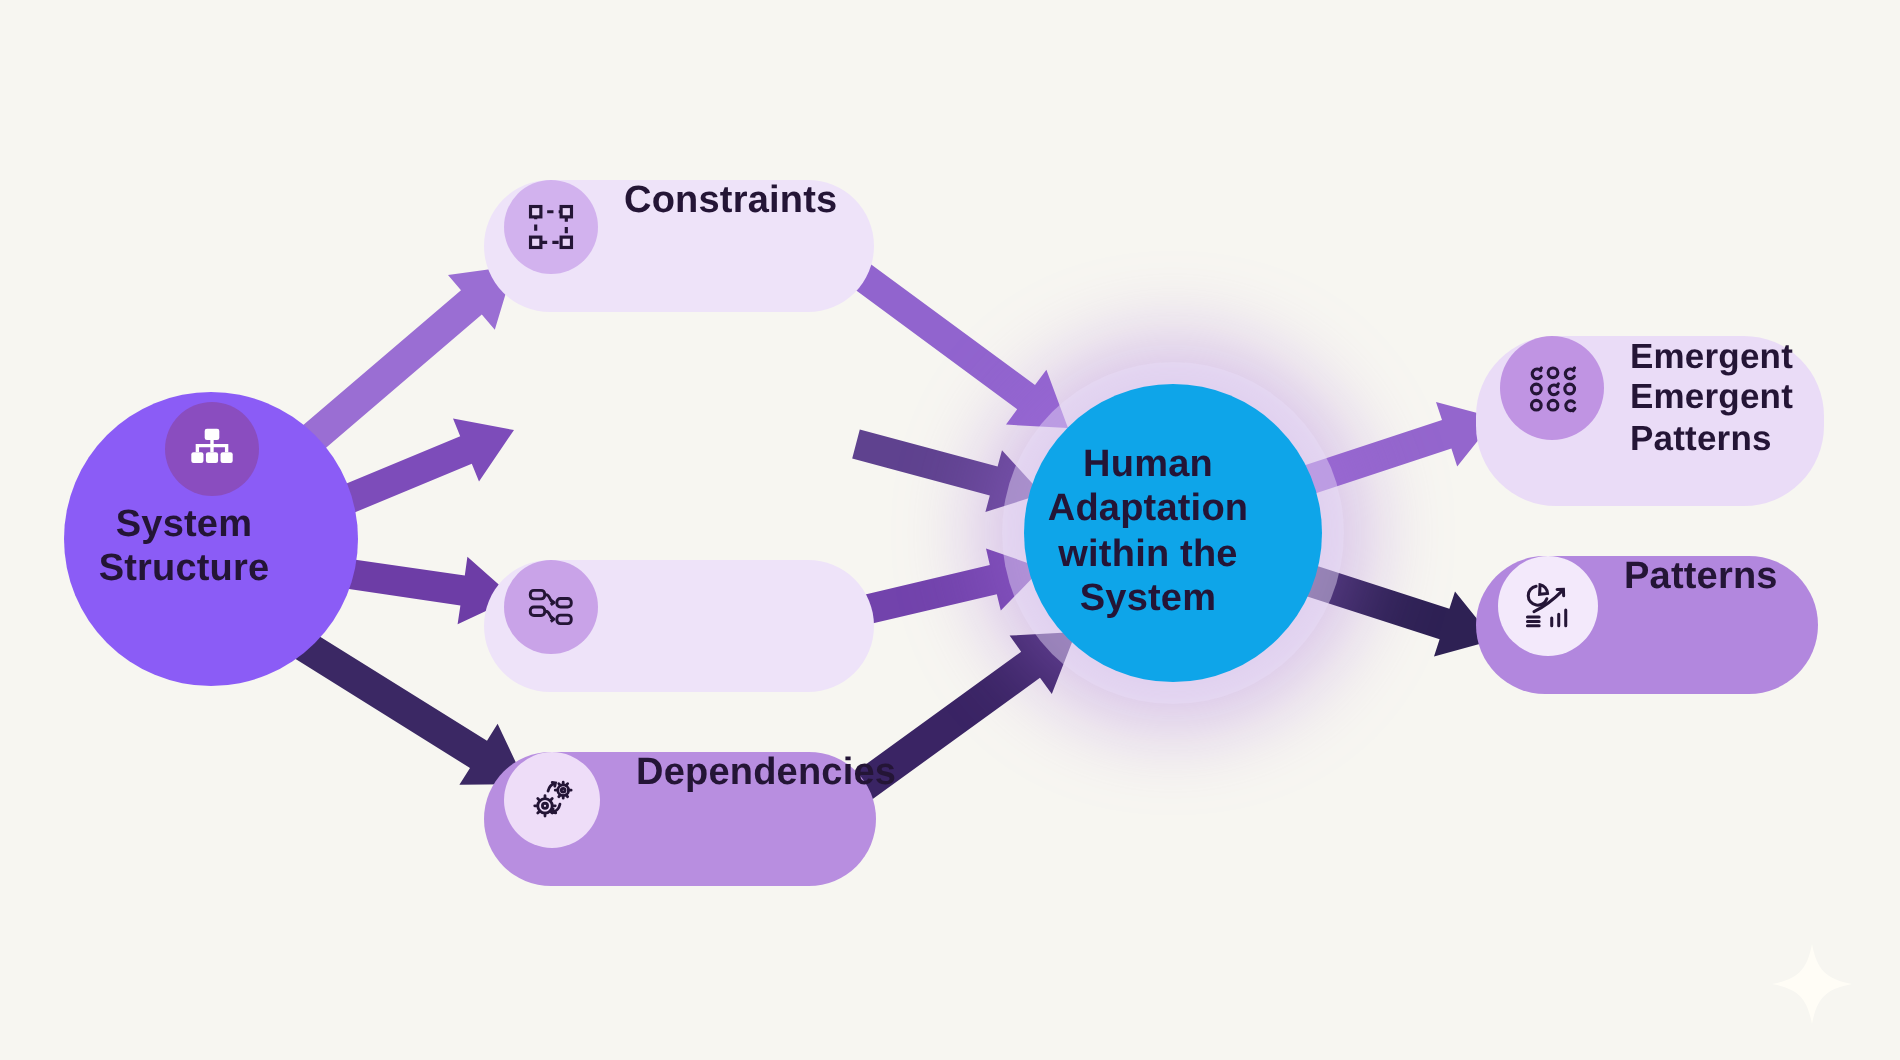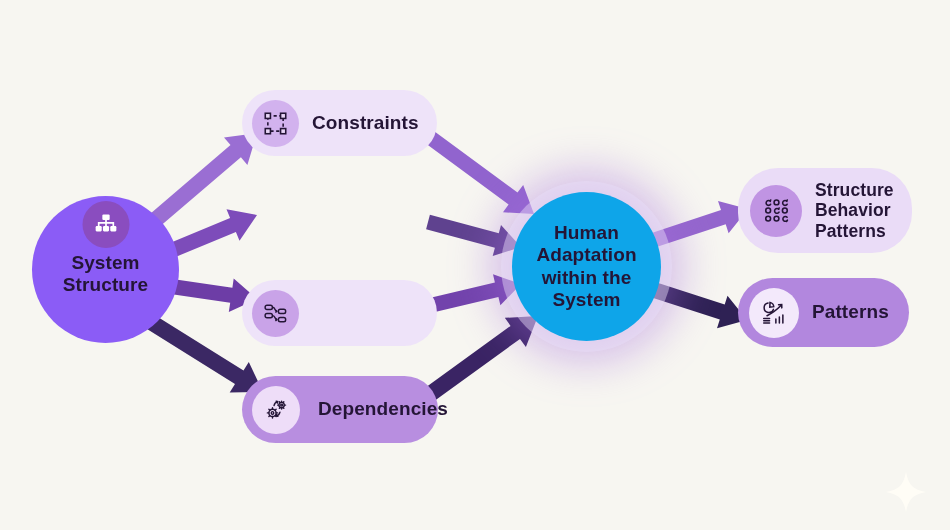--- a/index.html
+++ b/index.html
@@ -1,20 +1,20 @@
 <!DOCTYPE html>
 <html><head>
 <meta charset="utf-8">
 <style>
   html,body{margin:0;padding:0;}
   body{width:950px;height:530px;overflow:hidden;background:#f7f6f1;
        font-family:"Liberation Sans",sans-serif;position:relative;}
   .stage{position:absolute;inset:0;width:950px;height:530px;}
   #arrow-layer{position:absolute;left:0;top:0;width:950px;height:530px;}
-  .node{position:absolute;display:flex;align-items:center;box-sizing:border-box;}
+  .node{position:absolute;display:flex;align-items:flex-start;box-sizing:border-box;}
   .pill{border-radius:40px;padding-left:10px;gap:13px;}
   .circle-node{border-radius:50%;flex-direction:column;justify-content:center;
                text-align:center;}
   .icon-circle{display:flex;align-items:center;justify-content:center;
                border-radius:50%;flex:0 0 auto;}
   .icon-circle svg{display:block;}
   .label{font-weight:bold;color:#241536;line-height:1.16;letter-spacing:.1px;}
   .lbl-19{font-size:19px;}
   .lbl-18{font-size:17.5px;}
   .badge{position:absolute;left:50%;transform:translateX(-50%);top:5px;
@@ -115,21 +115,21 @@
         <circle cx="12" cy="5.3" r="2"></circle>
         <path d="M20.6 4.4a2 2 0 1 0 .2 2.4M20.3 4.2l.6-.9"></path>
         <circle cx="5.1" cy="12" r="2"></circle>
         <path d="M13.9 11a2 2 0 1 0 .2 2.4M13.6 10.8l.6-.9"></path>
         <circle cx="18.9" cy="12" r="2"></circle>
         <circle cx="5.1" cy="18.7" r="2"></circle>
         <circle cx="12" cy="18.7" r="2"></circle>
         <path d="M20.8 17.6a2 2 0 1 0 .2 2.4M21 20.2l-.7.8"></path>
       </svg>
     </span>
-    <span class="label lbl-18">Structure Behavior Patterns</span>
+    <span class="label lbl-18">Emergent Emergent Patterns</span>
   </div>
 
   <div class="node pill" id="outcomes" style="left: 738px; top: 278px; width: 171px; height: 69px; padding-left: 11px; background-color: rgb(178, 135, 222);">
     <span class="icon-circle" style="width: 50px; height: 50px; background-color: rgb(243, 233, 251);">
       <svg width="28" height="28" viewBox="0 0 24 24" fill="none" stroke="#241536" stroke-width="1.3" stroke-linecap="round">
         <path d="M6.9 3.5a4.1 4.1 0 1 0 4.6 5.4"></path>
         <path d="M8.6 2.9a4.1 4.1 0 0 1 3.2 3.7l-3.4.4z"></path>
         <path d="M3.2 16.7h5M3.2 18.6h5M3.2 20.5h5"></path>
         <path d="M13.6 20.5v-3.4M16.6 20.5v-5M19.6 20.5v-6.8"></path>
         <path d="M6 14.4c3.6-1.7 8-4.7 12.4-9.2"></path>

